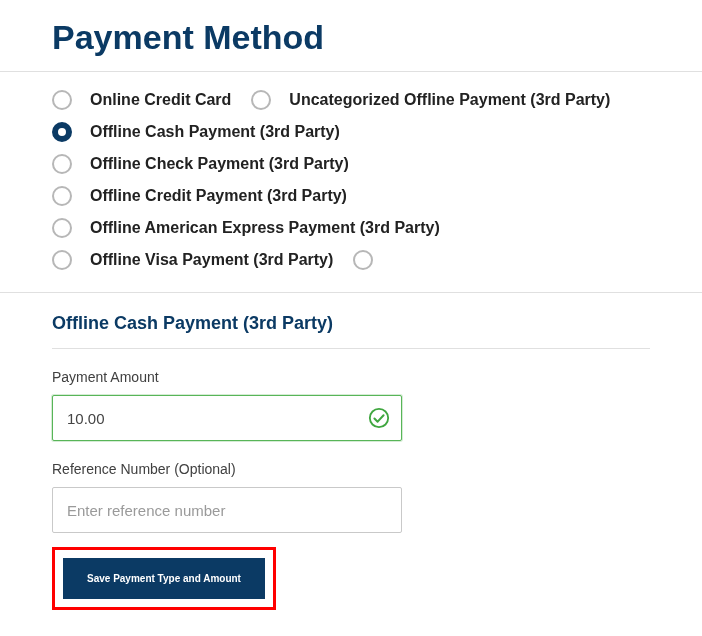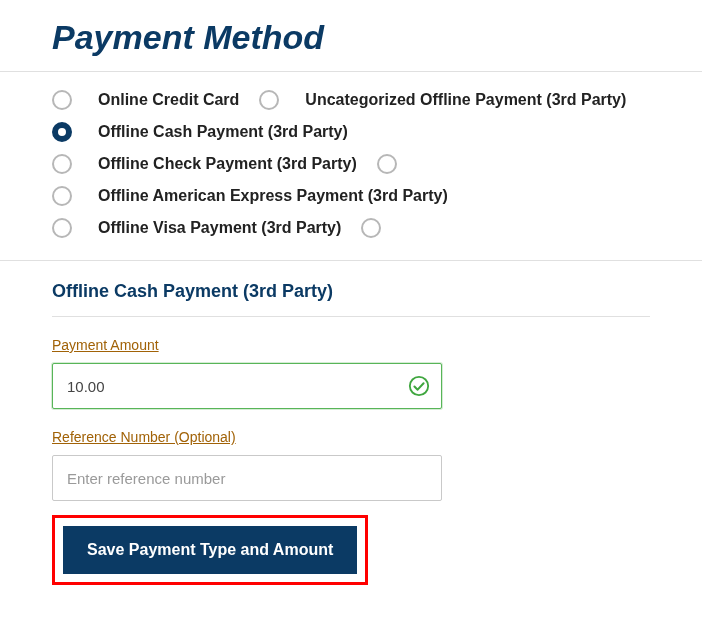--- a/index.html
+++ b/index.html
@@ -9,38 +9,37 @@
     width: 702px;
     height: 636px;
     overflow: hidden;
     color: #333;
   }
   .page-title {
     font-size: 34px;
     font-weight: 700;
     color: #0b3a64;
     padding: 18px 0 14px 52px;
-    font-style: italic;
   }
   .hr-full {
     height: 1px;
     background: #e0e0e0;
     width: 100%;
   }
   .options {
     padding: 18px 52px 22px 52px;
     display: flex;
     flex-wrap: wrap;
     row-gap: 12px;
     column-gap: 20px;
   }
   .radio-item {
     display: inline-flex;
     align-items: center;
-    gap: 26px;
+    gap: 18px;
     cursor: pointer;
   }
   .radio-circle {
     width: 20px;
     height: 20px;
     border: 2px solid #b7b7b7;
     border-radius: 50%;
     position: relative;
     flex-shrink: 0;
   }
@@ -58,28 +57,27 @@
   }
   .section-title {
     color: #0b3a64;
     font-size: 18px;
     font-weight: 700;
     padding-bottom: 14px;
     border-bottom: 1px solid #e0e0e0;
   }
   .field-label {
     font-size: 14px;
-    color: #a16207;
+    color: #404040;
     margin-top: 20px;
     margin-bottom: 10px;
-    text-decoration: underline;
   }
   .input-wrap {
     position: relative;
-    width: 390px;
+    width: 350px;
   }
   .input-wrap.valid input {
     border: 1px solid #58b558;
     box-shadow: 0 0 0 1px rgba(88,181,88,0.25);
   }
   .input-wrap input {
     width: 100%;
     height: 46px;
     padding: 0 44px 0 14px;
     font-size: 15px;
@@ -101,21 +99,21 @@
   }
   .highlight-rect {
     display: inline-block;
     border: 3px solid #ff0000;
     padding: 8px;
     margin-top: 14px;
   }
   .save-btn {
     background: #0b3a64;
     color: #ffffff;
-    font-size: 16px;
+    font-size: 10px;
     font-weight: 600;
     padding: 15px 24px;
     border: none;
     cursor: pointer;
   }
 </style>
 </head>
 <body>
 
 <h1 class="page-title">Payment Method</h1>
@@ -139,20 +137,21 @@
   </label>
 
   <label class="radio-item">
     <span class="radio-circle"></span>
     <span class="radio-label">Offline Check Payment (3rd Party)</span>
   </label>
 
 
   <label class="radio-item">
     <span class="radio-circle"></span>
+    <span class="radio-label">Offline Credit Payment (3rd Party)</span>
   </label>
 
   <label class="radio-item">
     <span class="radio-circle"></span>
     <span class="radio-label">Offline American Express Payment (3rd Party)</span>
   </label>
 
   <label class="radio-item">
     <span class="radio-circle"></span>
     <span class="radio-label">Offline Visa Payment (3rd Party)</span>

